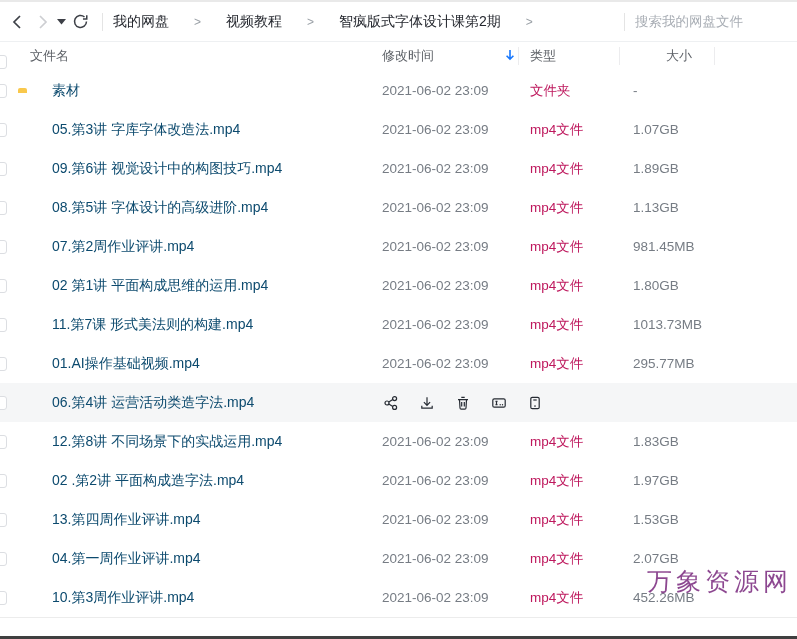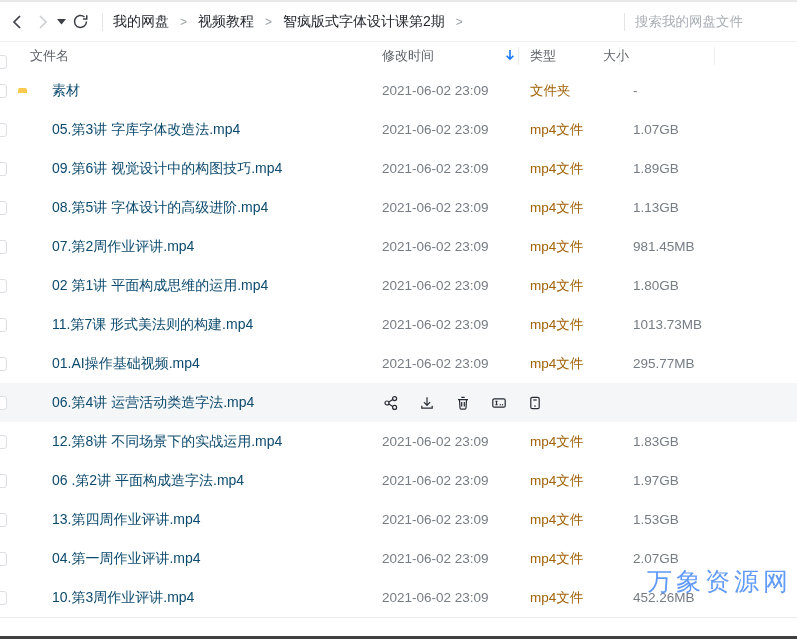--- a/index.html
+++ b/index.html
@@ -10,50 +10,50 @@
   }
   .top-strip { position:absolute; top:0; left:0; width:100%; height:2px; background:#e9e9e9; z-index:4; }
   .bottom-strip { position:absolute; bottom:0; left:0; width:100%; height:3px; background:#3f3f3f; z-index:4; }
 
   
   .toolbar { position:absolute; top:2px; left:0; width:100%; height:39px;
     display:flex; align-items:center; padding-left:6px; background:#fff; }
   .nav-btn { display:flex; align-items:center; justify-content:center; width:24px; height:26px; cursor:pointer; }
   .nav-btn.caret { width:14px; }
   .vdiv { width:1px; height:18px; background:#e4e4e4; margin:0 10px; }
-  .breadcrumb { display:flex; align-items:center; gap:11px; font-size:14px; white-space:nowrap; }
+  .breadcrumb { display:flex; align-items:center; gap:25px; font-size:14px; white-space:nowrap; }
   .crumb { color:#24272e; cursor:pointer; text-decoration:none; }
   .crumb-sep { color:#9aa0a6; font-size:12px; }
   .toolbar-spacer { flex:1; }
   .search-wrap { display:flex; margin-right:10px; }
   .search-input { border:none; outline:none; width:152px; font-size:13.5px; color:#333;
     font-family:"Liberation Sans", sans-serif; background:transparent; }
   .search-input::placeholder { color:#a9aeb5; }
 
   
   .thead { position:absolute; top:41px; left:0; width:100%; height:42px;
     border-top:1px solid #eef0f2; border-bottom:1px solid #f0f0f2; font-size:13px; color:#5d6167; }
   .thead .hcell { position:absolute; top:0; line-height:28px; white-space:nowrap; }
   .h-name { left:30px; }
   .h-date { left:382px; }
   .h-type { left:530px; }
-  .h-size { left:603px; }
+  .h-size { left:666px; }
   .sort-arrow { position:absolute; left:505px; top:7px; cursor:pointer; }
   .col-div { position:absolute; top:5px; width:1px; height:18px; background:#ececee; }
   .checkbox { position:absolute; left:-7px; top:50%; transform:translateY(-50%);
     width:14px; height:14px; border:1px solid #dcdee2; border-radius:3px; background:#fff; cursor:pointer; }
 
   
   .file-list { position:absolute; top:71px; left:0; width:100%; border-bottom:1px solid #ececec; }
   .row { position:relative; width:100%; height:39px; background:#fff; cursor:pointer; }
   .row.hovered { background:#f5f6f7;text-align:right; }
   .cell { position:absolute; top:0; line-height:39px; white-space:nowrap; }
   .cell.name { left:52px; font-size:14px; color:#0c4a6e; }
   .cell.date { left:382px; font-size:13.5px; color:#767c84; }
-  .cell.type { left:530px; font-size:13.5px; color:#a16207; }
+  .cell.type { left:530px; font-size:13.5px; color:#be185d; }
   .cell.size { left:633px; font-size:13.5px; color:#767c84; }
   .file-icon { position:absolute; left:18px; top:50%; transform:translateY(-50%); }
 
   .folder-icon { width:22px; height:16px; background:#f9c84c; border-radius:2.5px; position:relative; }
   .folder-icon::before { content:""; position:absolute; top:-3px; left:0; width:9px; height:5px;
     background:#f9c84c; border-radius:2px 2px 0 0; }
 
   .video-icon { width:20px; height:24px; border-radius:5px;
     background:linear-gradient(135deg,#a2a4f1 0%,#a2a4f1 22%,#7b7de9 22%); position:relative; }
   .video-icon::before { content:""; position:absolute; left:50%; top:50%; transform:translate(-50%,-50%);
@@ -61,21 +61,21 @@
   .video-icon::after { content:""; position:absolute; left:50%; top:50%; transform:translate(-38%,-50%);
     width:0; height:0; border-left:6px solid #fff; border-top:4px solid transparent; border-bottom:4px solid transparent; }
 
   .actions { position:absolute; left:382px; top:50%; transform:translateY(-50%);
     display:none; align-items:center; gap:18px; }
   .row.hovered .actions { display:flex; }
   .act { display:flex; align-items:center; justify-content:center; width:18px; height:18px; cursor:pointer; }
 
   
   .watermark { position:absolute; top:569px; right:5px; z-index:5; text-align:right;
-    color:#3b82f6; opacity:0.8; pointer-events:none; line-height:25px; }
+    color:#701a75; opacity:0.8; pointer-events:none; line-height:25px; }
   .wm-line1 { font-size:25px; letter-spacing:4px; }
   .wm-line2 { font-size:24px; letter-spacing:1px; }
 </style>
 </head>
 <body>
 
 <div class="screen">
   <div class="top-strip"></div>
 
   <div class="toolbar">
@@ -266,21 +266,21 @@
     <span class="cell name">12.第8讲 不同场景下的实战运用.mp4</span>
     <span class="cell date">2021-06-02 23:09</span>
     <span class="cell type">mp4文件</span>
     <span class="cell size">1.83GB</span>
     
   </div>
 
   <div class="row">
     <span class="checkbox"></span>
     <span class="file-icon video-icon"></span>
-    <span class="cell name">06 .第2讲 平面构成造字法.mp4</span>
+    <span class="cell name">02 .第2讲 平面构成造字法.mp4</span>
     <span class="cell date">2021-06-02 23:09</span>
     <span class="cell type">mp4文件</span>
     <span class="cell size">1.97GB</span>
     
   </div>
 
   <div class="row">
     <span class="checkbox"></span>
     <span class="file-icon video-icon"></span>
     <span class="cell name">13.第四周作业评讲.mp4</span>

